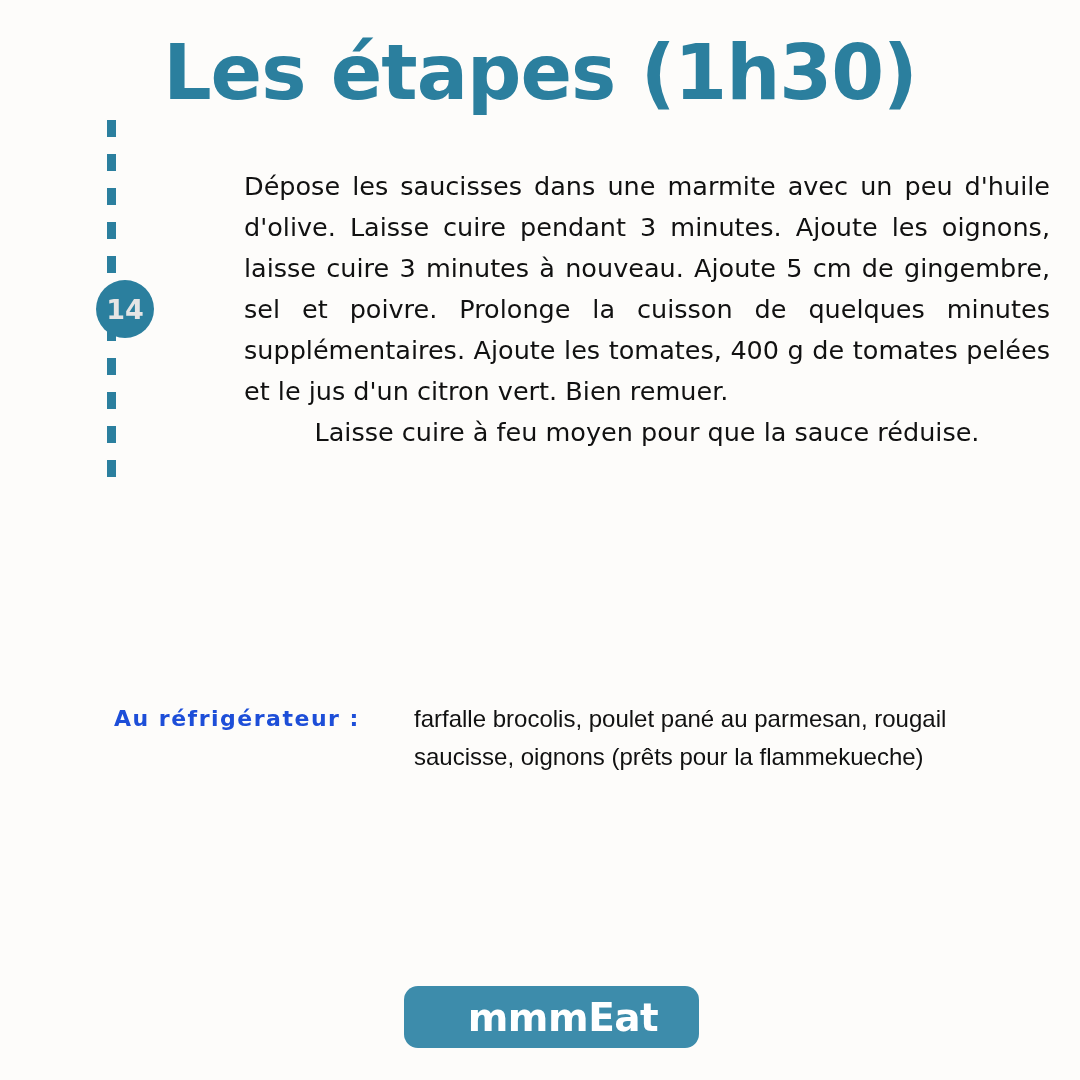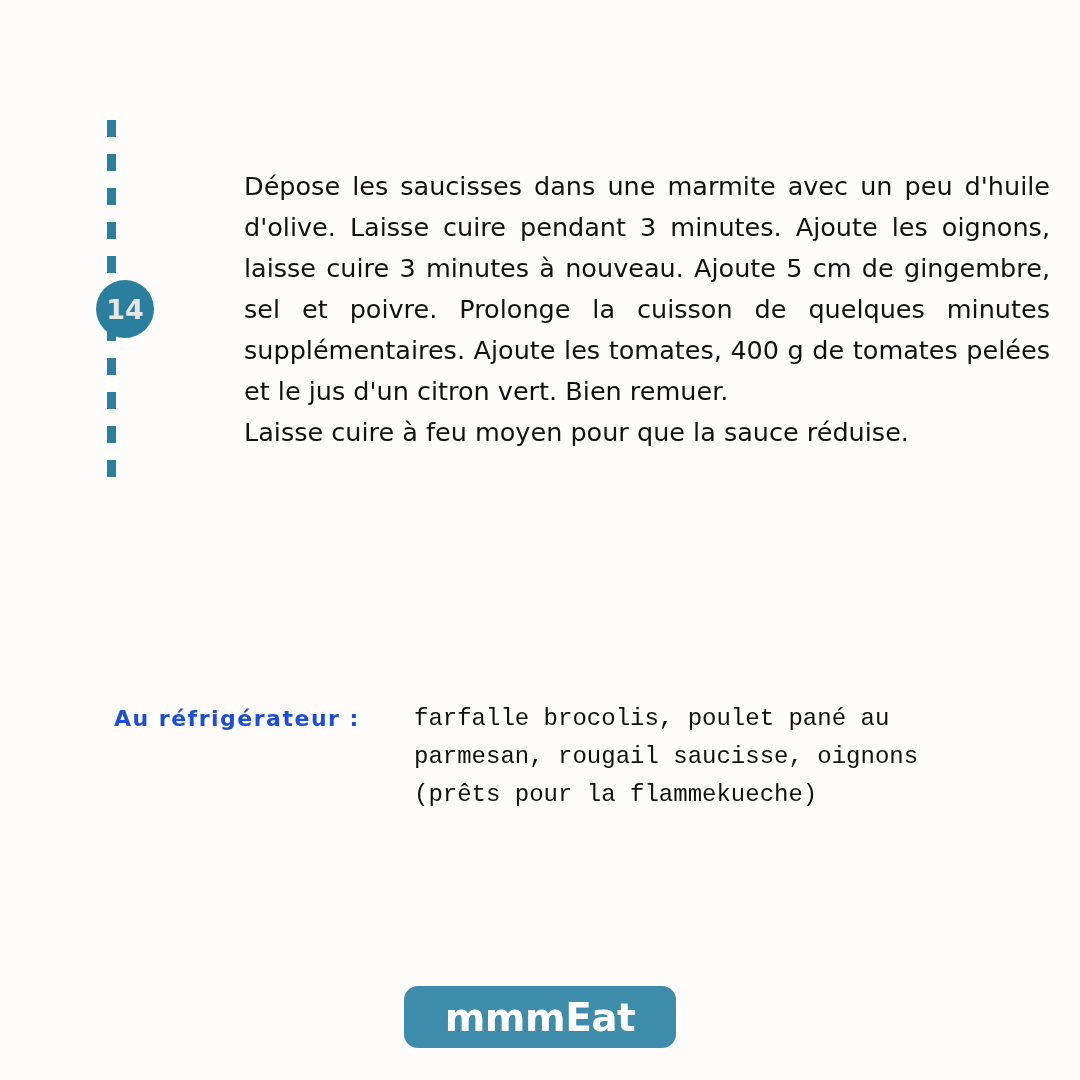--- a/index.html
+++ b/index.html
@@ -79,21 +79,21 @@
     width: 806px;
     font-family: "DejaVu Sans", sans-serif;
     font-size: 25.5px;
     line-height: 41px;
     color: #111111;
     text-align: justify;
     margin-left: 48px;
   }
   .step-text .last-line {
     display: block;
-    text-align: left;
+    text-align: center;
     margin-top: 0;
   }
 
   
   .storage {
     position: absolute;
     left: 114px;
     top: 700px;
     width: 900px;
   }
@@ -106,21 +106,21 @@
     font-family: "DejaVu Sans", sans-serif;
     font-size: 22px;
     font-weight: bold;
     color: #1d4ed8;
     letter-spacing: 1.5px;
     white-space: nowrap;
     flex: 0 0 auto;
     padding-top: 6px;
   }
   .storage-value {
-    font-family: Liberation Mono, monospace;
+    font-family: Liberation Sans, sans-serif;
     font-size: 24px;
     line-height: 38px;
     color: #111111;
     flex: 1 1 auto;
   }
   .row-fridge .storage-label { width: 300px; }
   .row-fridge .storage-value { max-width: 600px; }
   .row-freezer .storage-label { width: 308px; }
 
   
@@ -128,35 +128,37 @@
     position: absolute;
     left: 404px;
     top: 986px;
     width: 272px;
     height: 62px;
     background: #3d8cab;
     border-radius: 14px;
     display: flex;
     align-items: center;
     justify-content: center;
+    padding-left: 23px;
   }
   .logo-text {
     font-family: "DejaVu Sans", sans-serif;
     font-weight: bold;
     font-size: 39px;
     color: #ffffff;
     letter-spacing: -0.5px;
     line-height: 1;
   }
 </style>
 </head>
 <body>
 
 <div class="page">
 
+  <div class="title">Les étapes (1h30)</div>
 
   <div class="dashed-line"></div>
 
   <div class="step-bubble">14</div>
 
   <div class="step-text">
     <span>Dépose les saucisses dans une marmite avec un peu d'huile d'olive. Laisse cuire pendant 3 minutes. Ajoute les oignons, laisse cuire 3 minutes à nouveau. Ajoute 5 cm de gingembre, sel et poivre. Prolonge la cuisson de quelques minutes supplémentaires. Ajoute les tomates, 400 g de tomates pelées et le jus d'un citron vert. Bien remuer.</span>
     <span class="last-line">Laisse cuire à feu moyen pour que la sauce réduise.</span>
   </div>
 

